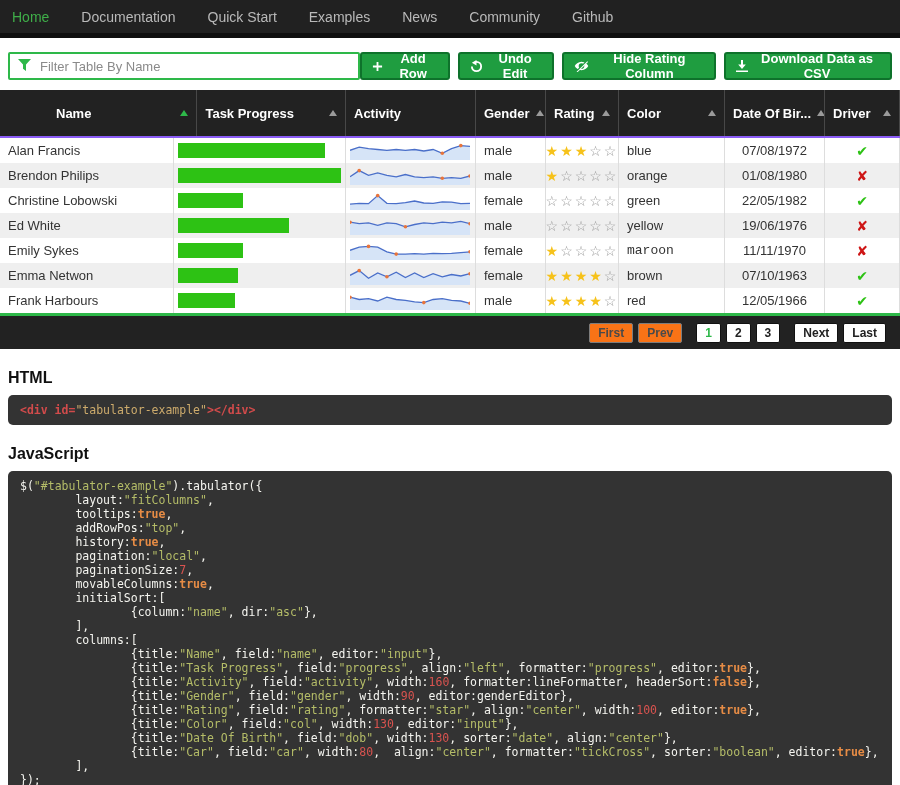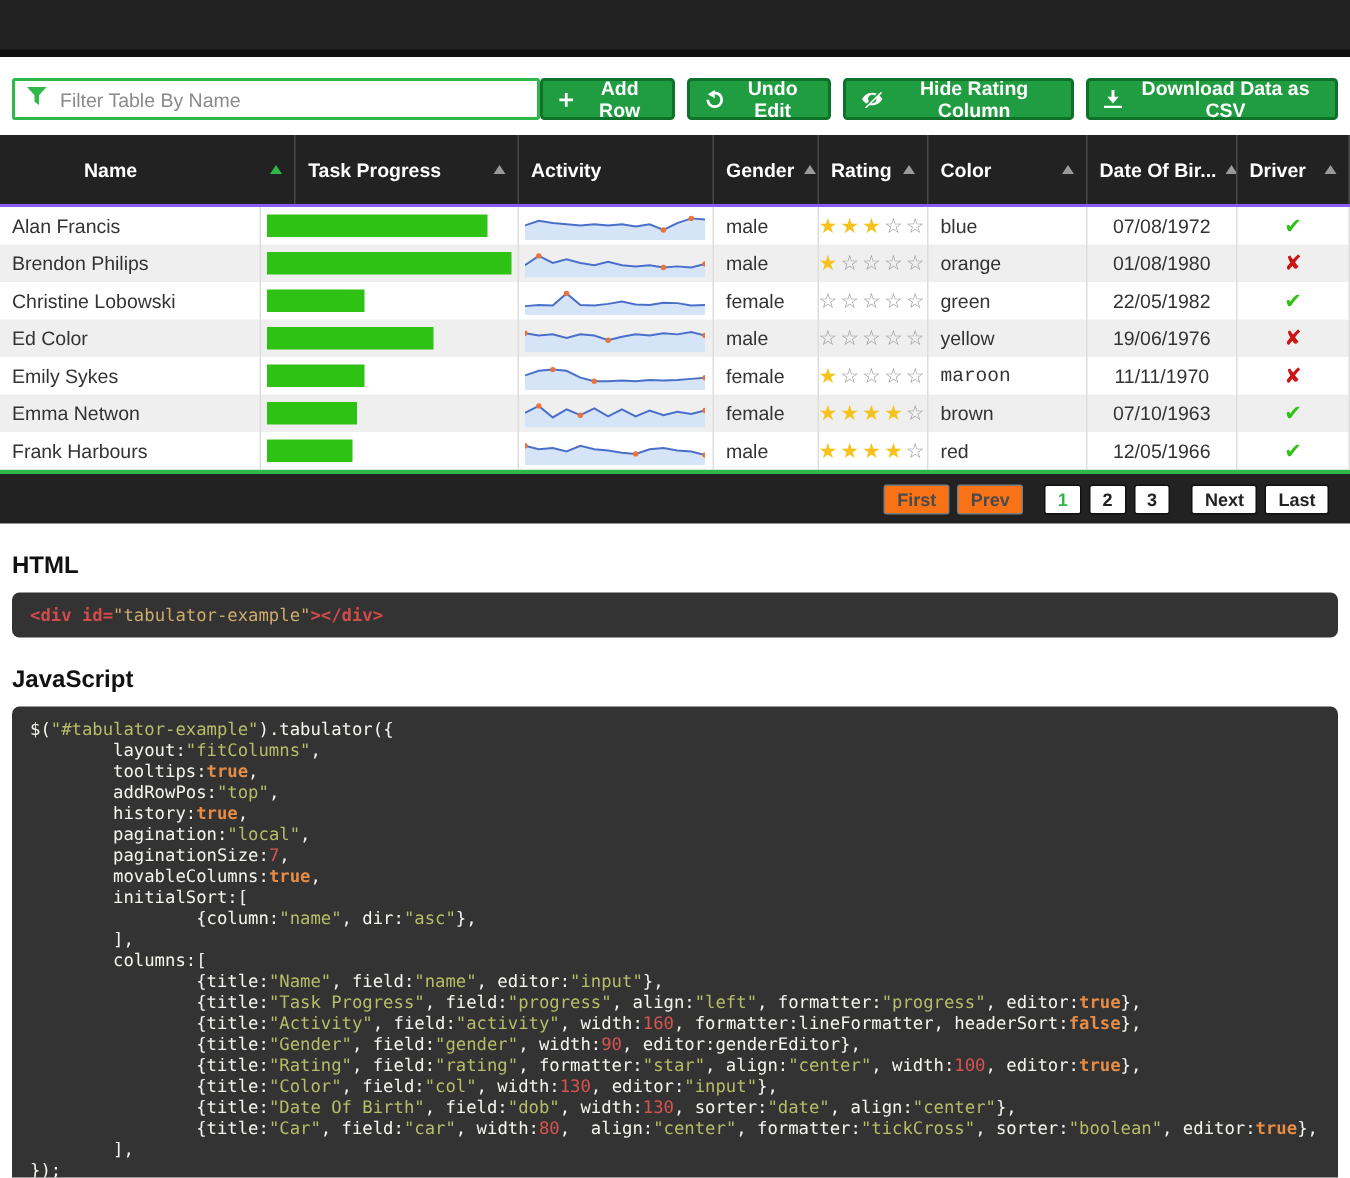--- a/index.html
+++ b/index.html
@@ -97,20 +97,29 @@
   .tk-s { color:#b5bd68; }
   .tk-b { color:#e78c45; font-weight:bold; }
   .tk-n { color:#d9534f; }
   .tk-t { color:#d14b4b; font-weight:bold; }
   .tk-h { color:#cdab6c; }
 </style>
 </head>
 <body>
 
 <nav class="nav">
+  <div class="nav-items">
+      <a class="nav-item active">Home</a>
+      <a class="nav-item">Documentation</a>
+      <a class="nav-item">Quick Start</a>
+      <a class="nav-item">Examples</a>
+      <a class="nav-item">News</a>
+      <a class="nav-item">Community</a>
+      <a class="nav-item">Github</a>
+    </div>
 </nav>
 
 <div class="toolbar">
   <div class="filter">
     <span class="filter-icon">
       <svg width="13" height="12" viewBox="0 0 13 12">
           <path d="M0 0h13L8 5.5V12L5 9.8V5.5z" fill="#2eb849"></path>
         </svg>
     </span>
     <input placeholder="Filter Table By Name" style="">
@@ -258,21 +267,21 @@
         <div class="cell rating-cell c-center" style="width: 73px; flex: 0 0 auto;">
           <span class="stars"><span class="star-off">☆</span><span class="star-off">☆</span><span class="star-off">☆</span><span class="star-off">☆</span><span class="star-off">☆</span></span>
         </div>
         <div class="cell color-cell" style="width: 106px; flex: 0 0 auto;">green</div>
         <div class="cell dob-cell c-center" style="width: 100px; flex: 0 0 auto;">22/05/1982</div>
         <div class="cell driver-cell c-center" style="width: 75px; flex: 0 0 auto;">
           <span class="tick">✔</span>
         </div>
       </div>
       <div class="row">
-        <div class="cell name-cell" style="flex: 1 1 172px;">Ed Color</div>
+        <div class="cell name-cell" style="flex: 1 1 172px;">Ed White</div>
         <div class="cell progress-cell" style="flex: 1 1 171px;">
           <div class="pbar" style="width: 68%;"></div>
         </div>
         <div class="cell activity-cell" style="width: 130px; flex: 0 0 auto;">
           <span>
             <svg class="spark" width="120" height="18" viewBox="0 0 120 18">
               <polygon points="0.0,5.2 9.2,6.7 18.5,5.9 27.7,8.3 36.9,5.9 46.2,6.7 55.4,9.8 64.6,7.5 73.8,5.9 83.1,6.7 92.3,5.2 101.5,5.9 110.8,4.4 120.0,6.7 120,18 0,18" fill="#d6e4f7"></polygon>
               <polyline points="0.0,5.2 9.2,6.7 18.5,5.9 27.7,8.3 36.9,5.9 46.2,6.7 55.4,9.8 64.6,7.5 73.8,5.9 83.1,6.7 92.3,5.2 101.5,5.9 110.8,4.4 120.0,6.7" fill="none" stroke="#4a6fc9" stroke-width="1.3"></polyline>
               <circle cx="0.0" cy="5.2" r="1.8" fill="#e8743b"></circle>
               <circle cx="55.4" cy="9.8" r="1.8" fill="#e8743b"></circle>

